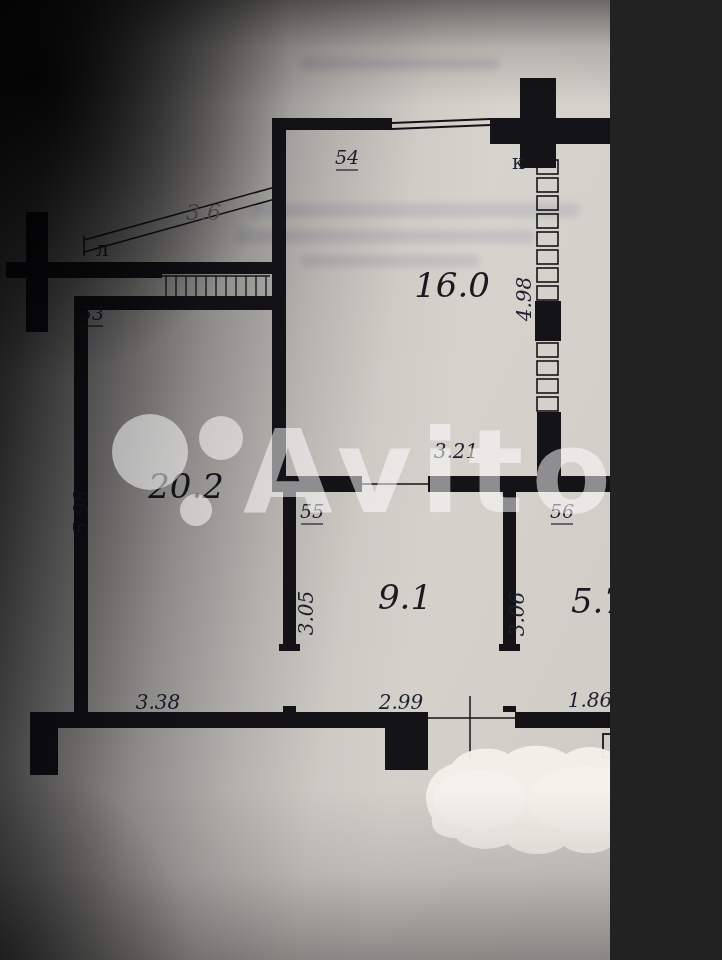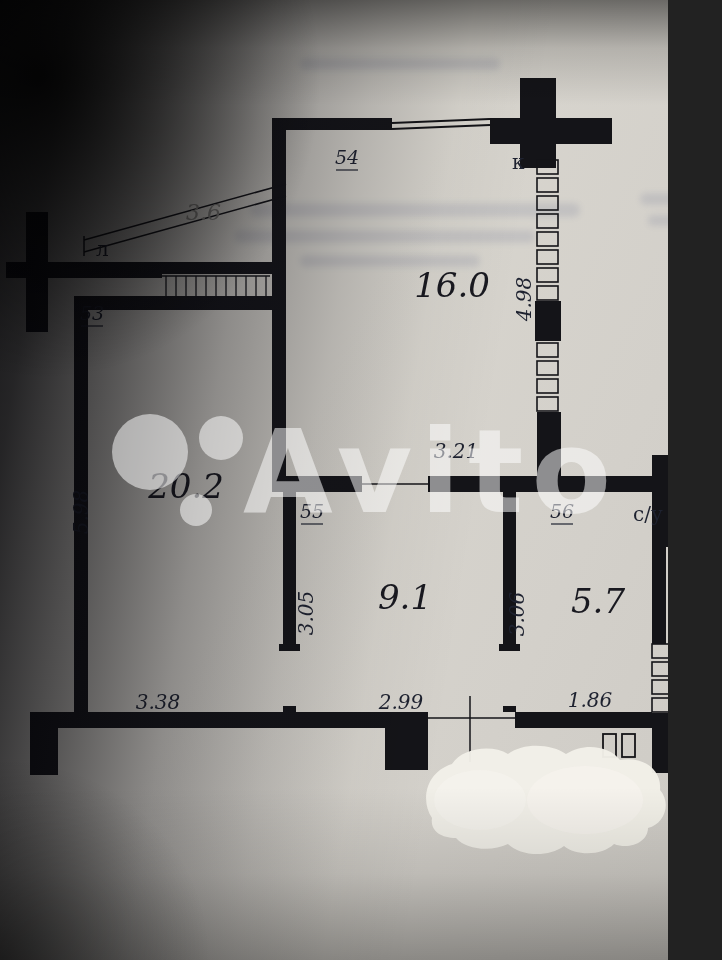--- a/index.html
+++ b/index.html
@@ -1,18 +1,18 @@
 <!DOCTYPE html>
 <html><head>
 <meta charset="utf-8">
 <style>
   html,body{margin:0;padding:0;background:#222;}
   .photo{
     position:relative;
-    width:668px;height:960px;
+    width:610px;height:960px;
     overflow:hidden;
     background:
       linear-gradient(115deg,#d8d5ce 45%, #d3d0ca 75%, #cecbc5 100%);
     font-family:"DejaVu Serif", serif;
     text-align:center;
   }
   .photo svg{position:absolute;left:0;top:0;}
   .shadow{
     position:absolute;inset:0;pointer-events:none;
     background:

